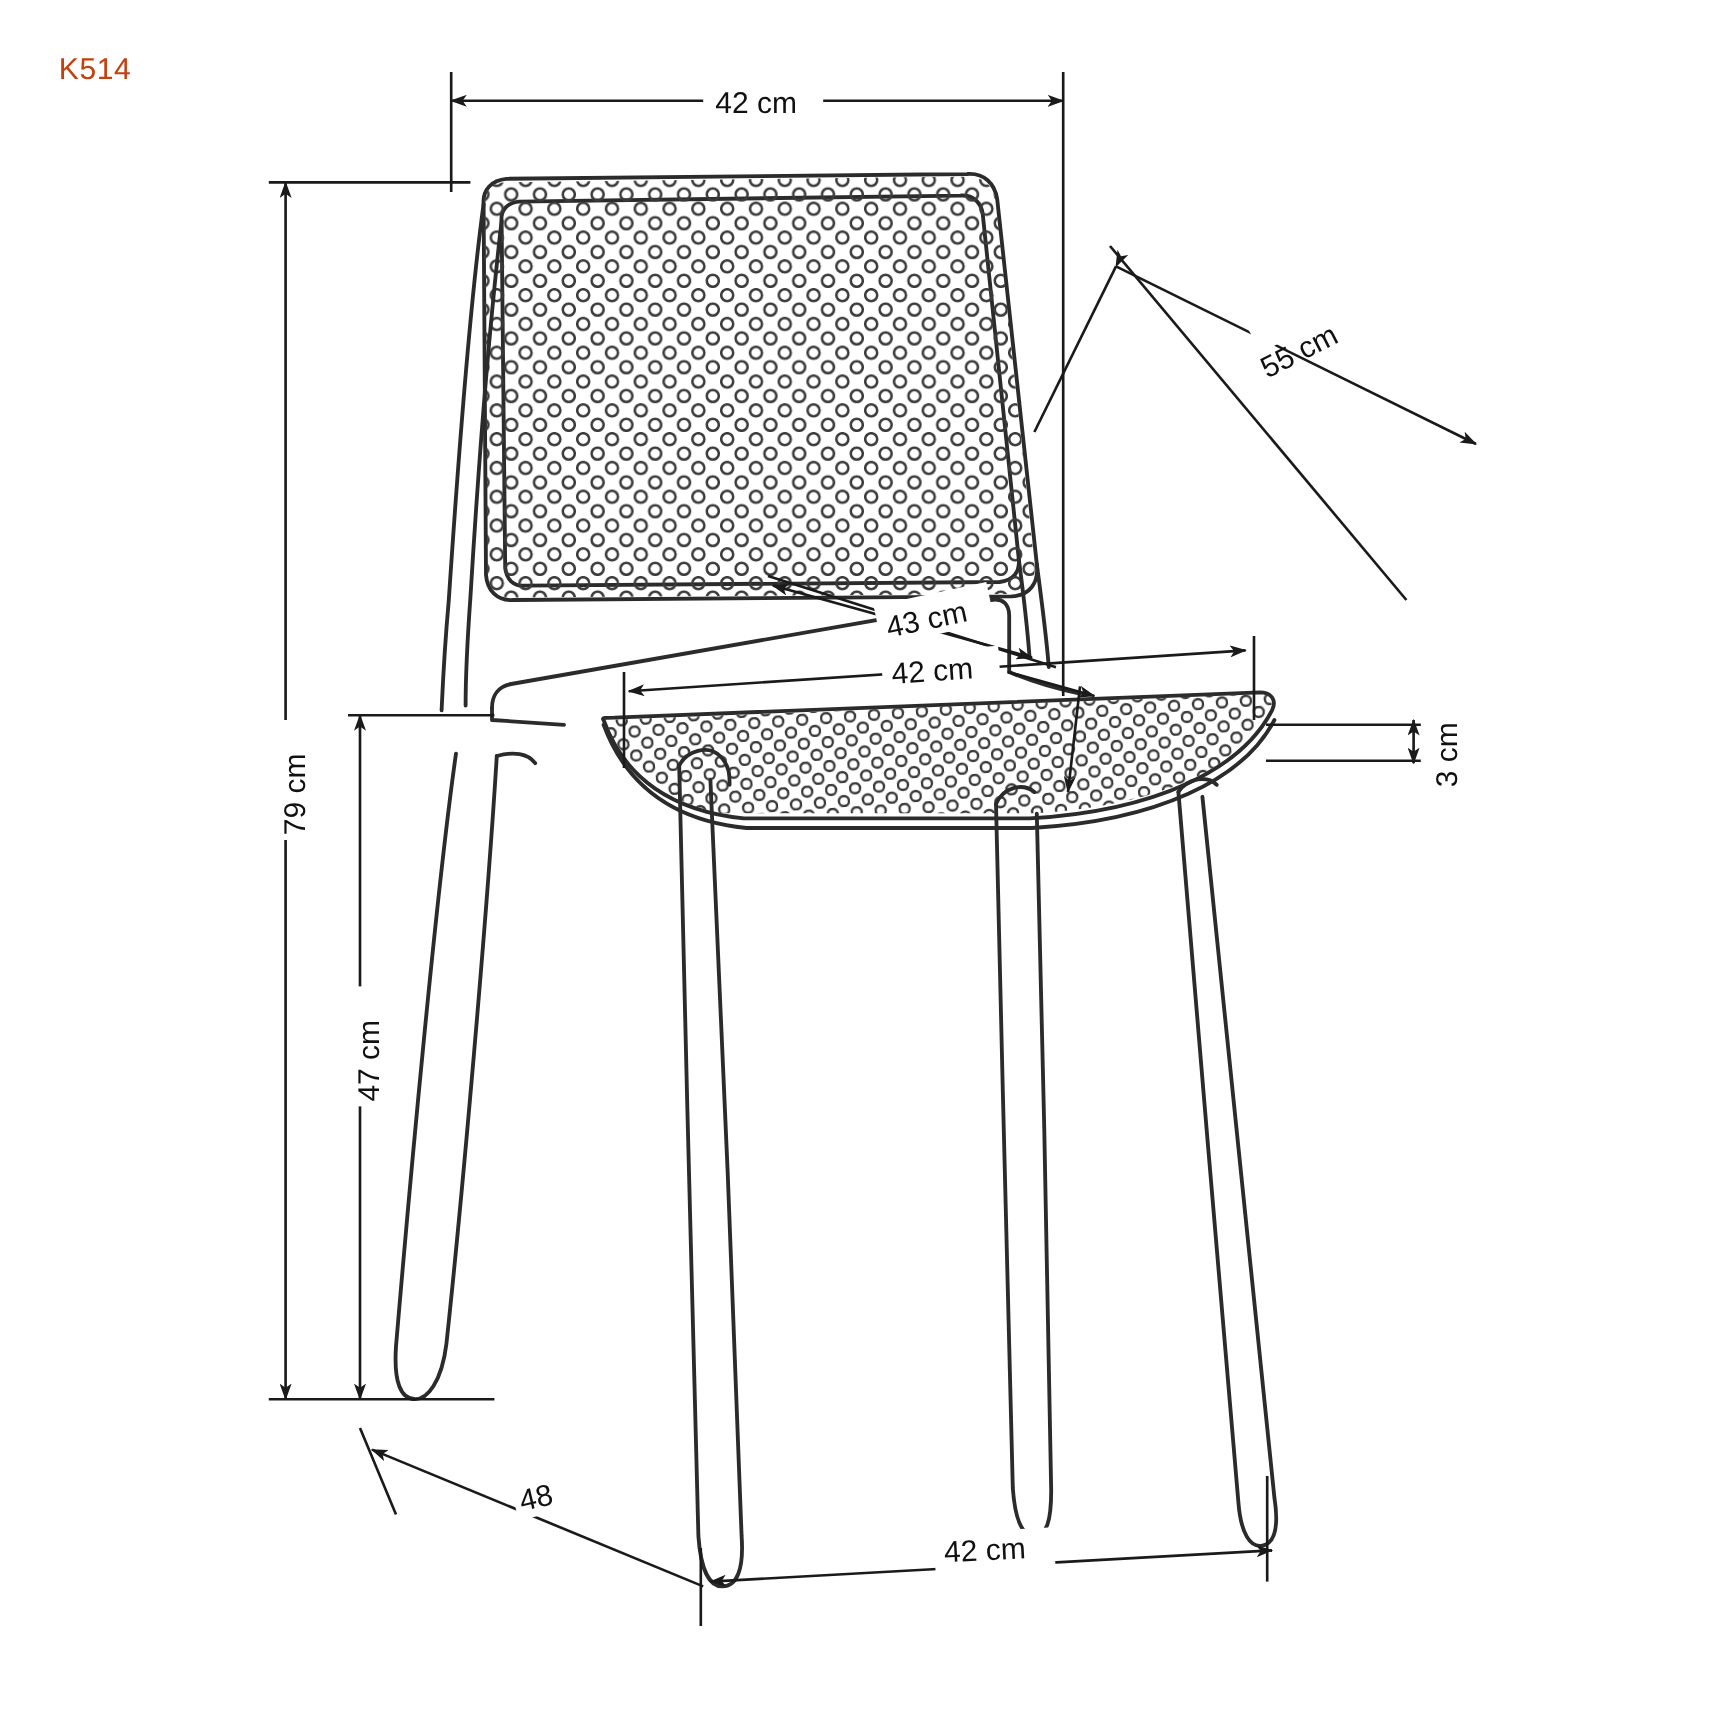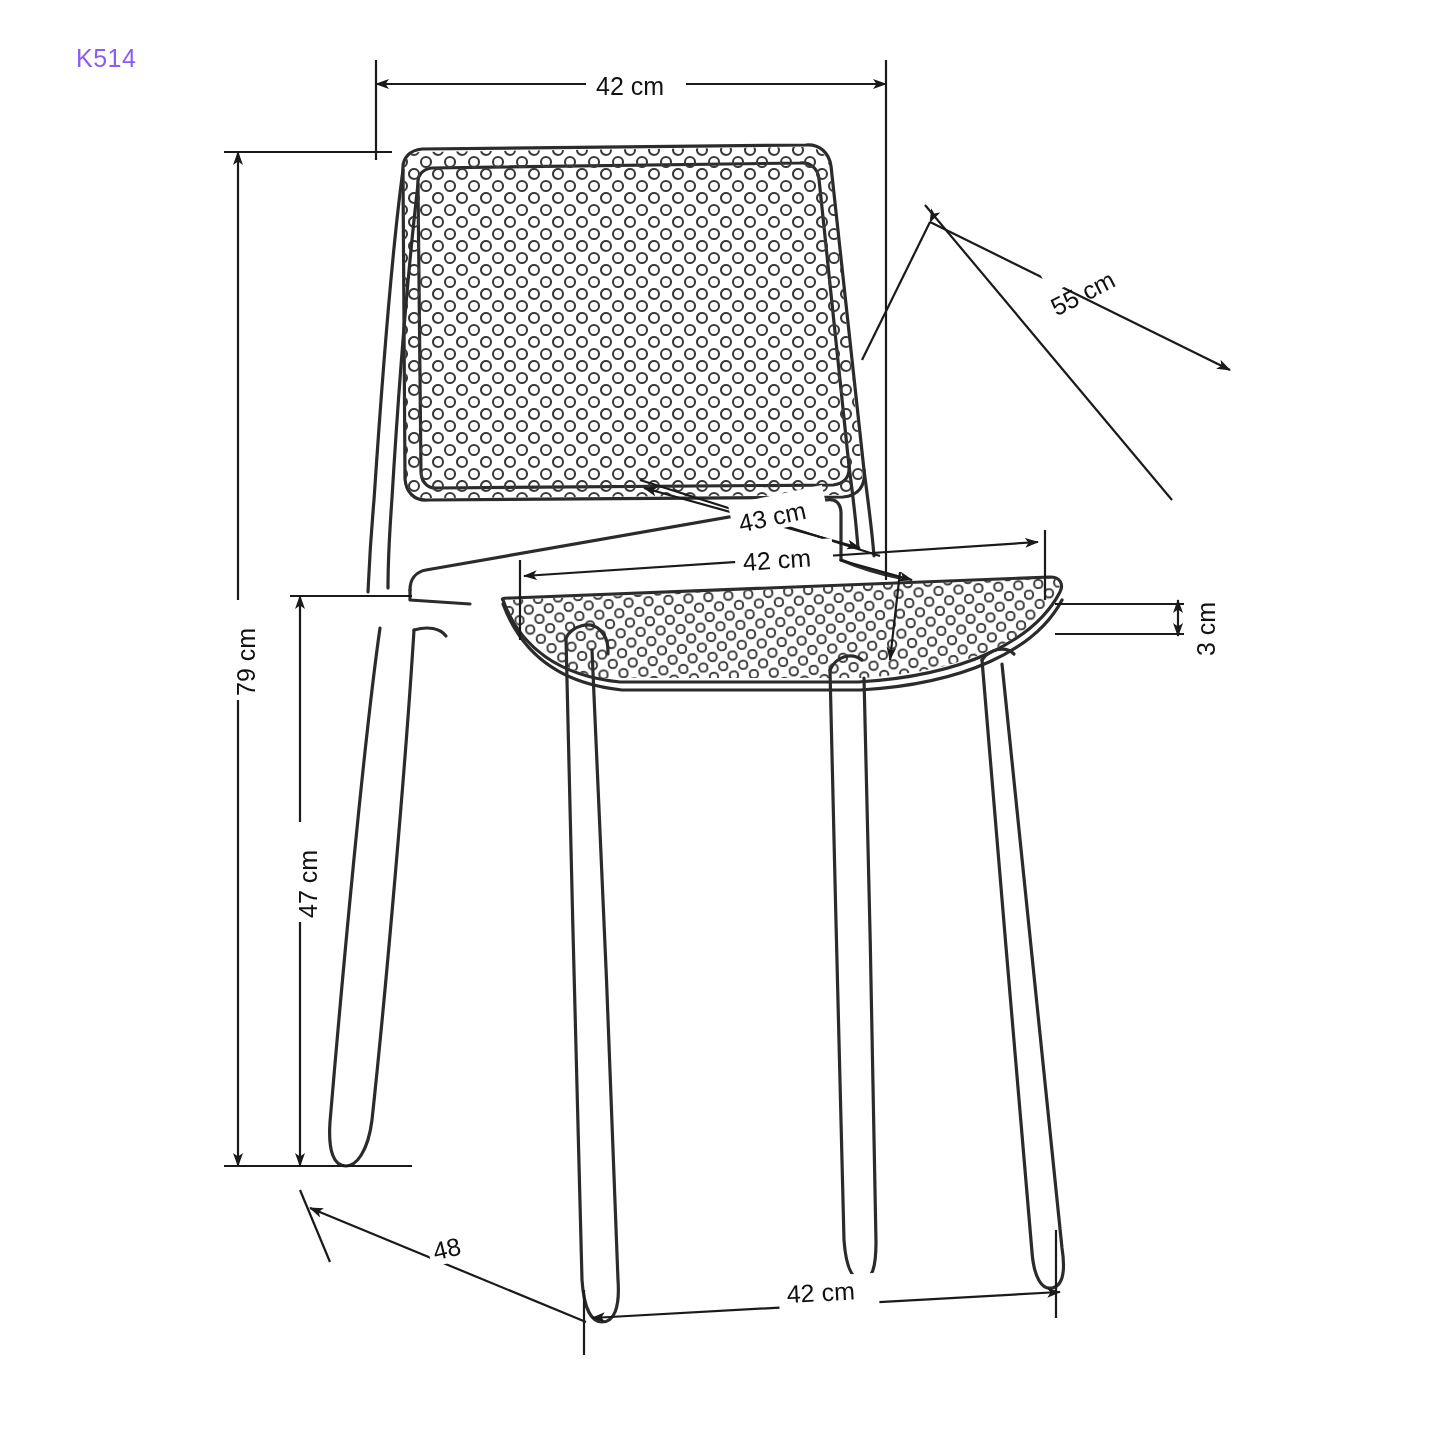--- a/index.html
+++ b/index.html
@@ -19,24 +19,24 @@
   }
   #drawing {
     position: absolute;
     left: 0;
     top: 0;
     width: 1445px;
     height: 1445px;
   }
   .model-code {
     position: absolute;
-    left: 76px;
+    left: 49px;
     top: 44px;
     font-size: 25px;
-    color: #8b5cf6;
+    color: #c2410c;
     letter-spacing: 0.5px;
   }
   .dim-label {
     position: absolute;
     font-size: 25px;
     color: #111111;
     white-space: nowrap;
   }
   .rot90 {
     transform: rotate(-90deg);

